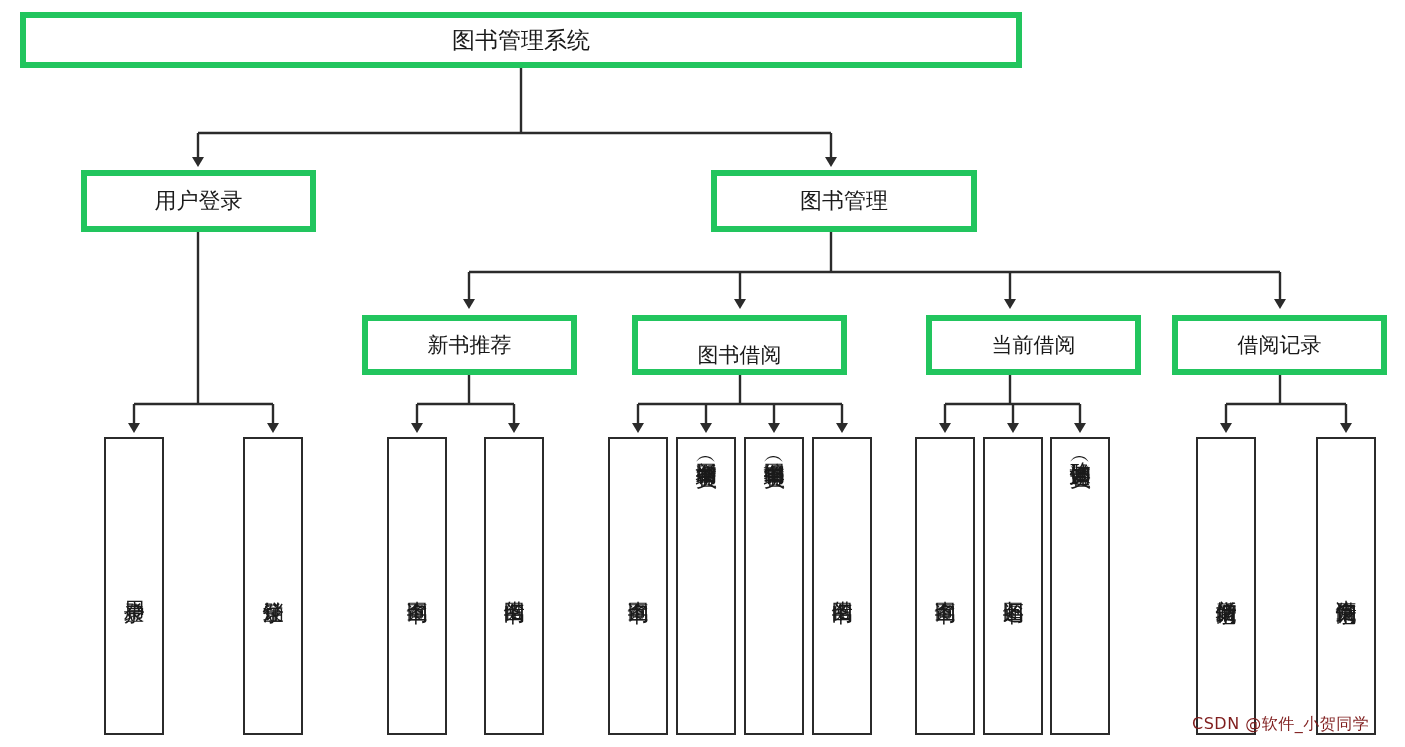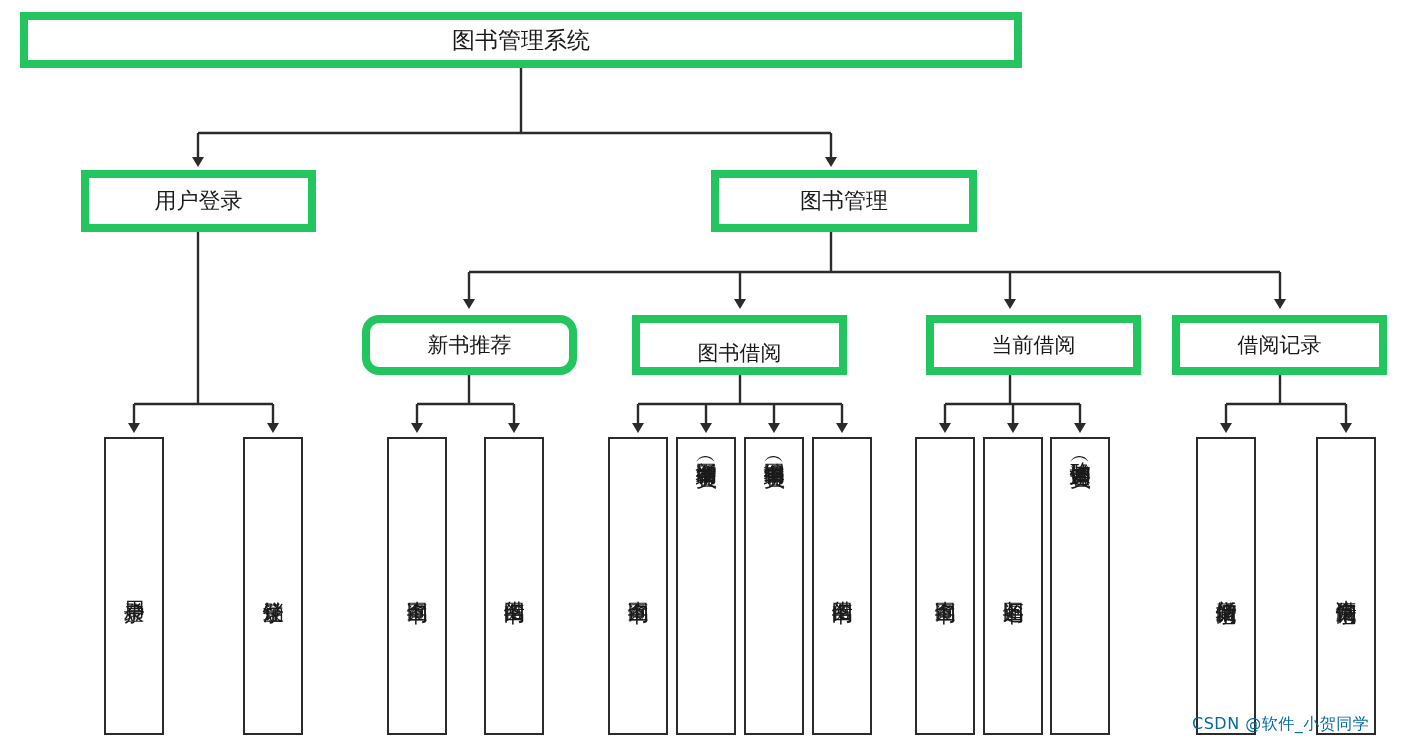--- a/index.html
+++ b/index.html
@@ -10,21 +10,21 @@
     overflow:hidden;
     position:relative;
   }
   #canvas{position:absolute;left:0;top:0;width:1405px;height:747px;}
   svg.wires{position:absolute;left:0;top:0;width:1405px;height:747px;pointer-events:none;}
 
   .node{
     position:absolute;
     box-sizing:border-box;
     background:#ffffff;
-    border:8px solid #22c55e;
+    border:6px solid #22c55e;
     display:flex;
     align-items:center;
     justify-content:center;
     color:#1a1a1a;
     z-index:2;
   }
   .node.root{font-size:23px;}
   .node.lvl1{font-size:22px;}
   .node.lvl2{font-size:21px;}
 
@@ -48,21 +48,21 @@
     color:#1a1a1a;
     white-space:nowrap;
   }
   .leaf.center .vtext{margin-top:auto;margin-bottom:auto;}
   .leaf.center{align-items:center;padding-top:0;}
 
   #watermark{
     position:absolute;
     left:1192px;top:714px;
     font-size:16px;
-    color:#0369a1;
+    color:#7f1d1d;
     letter-spacing:0.5px;
     z-index:5;
     white-space:nowrap;
   }
 </style>
 </head>
 <body>
 
 <div id="canvas">
 
@@ -120,21 +120,21 @@
     <span>图书管理系统</span>
   </div>
 
   <div class="node lvl1" style="left:81px;top:170px;width:235px;height:62px;">
     <span>用户登录</span>
   </div>
   <div class="node lvl1" style="left:711px;top:170px;width:266px;height:62px;">
     <span>图书管理</span>
   </div>
 
-  <div class="node lvl2" style="left:362px;top:315px;width:215px;height:60px;border-radius:17px;">
+  <div class="node lvl2" style="left:362px;top:315px;width:215px;height:60px;">
     <span>新书推荐</span>
   </div>
   <div class="node lvl2" style="left:632px;top:315px;width:215px;height:60px;align-items:flex-end;">
     <span>图书借阅</span>
   </div>
   <div class="node lvl2" style="left:926px;top:315px;width:215px;height:60px;">
     <span>当前借阅</span>
   </div>
   <div class="node lvl2" style="left:1172px;top:315px;width:215px;height:60px;align-items:center;">
     <span>借阅记录</span>

